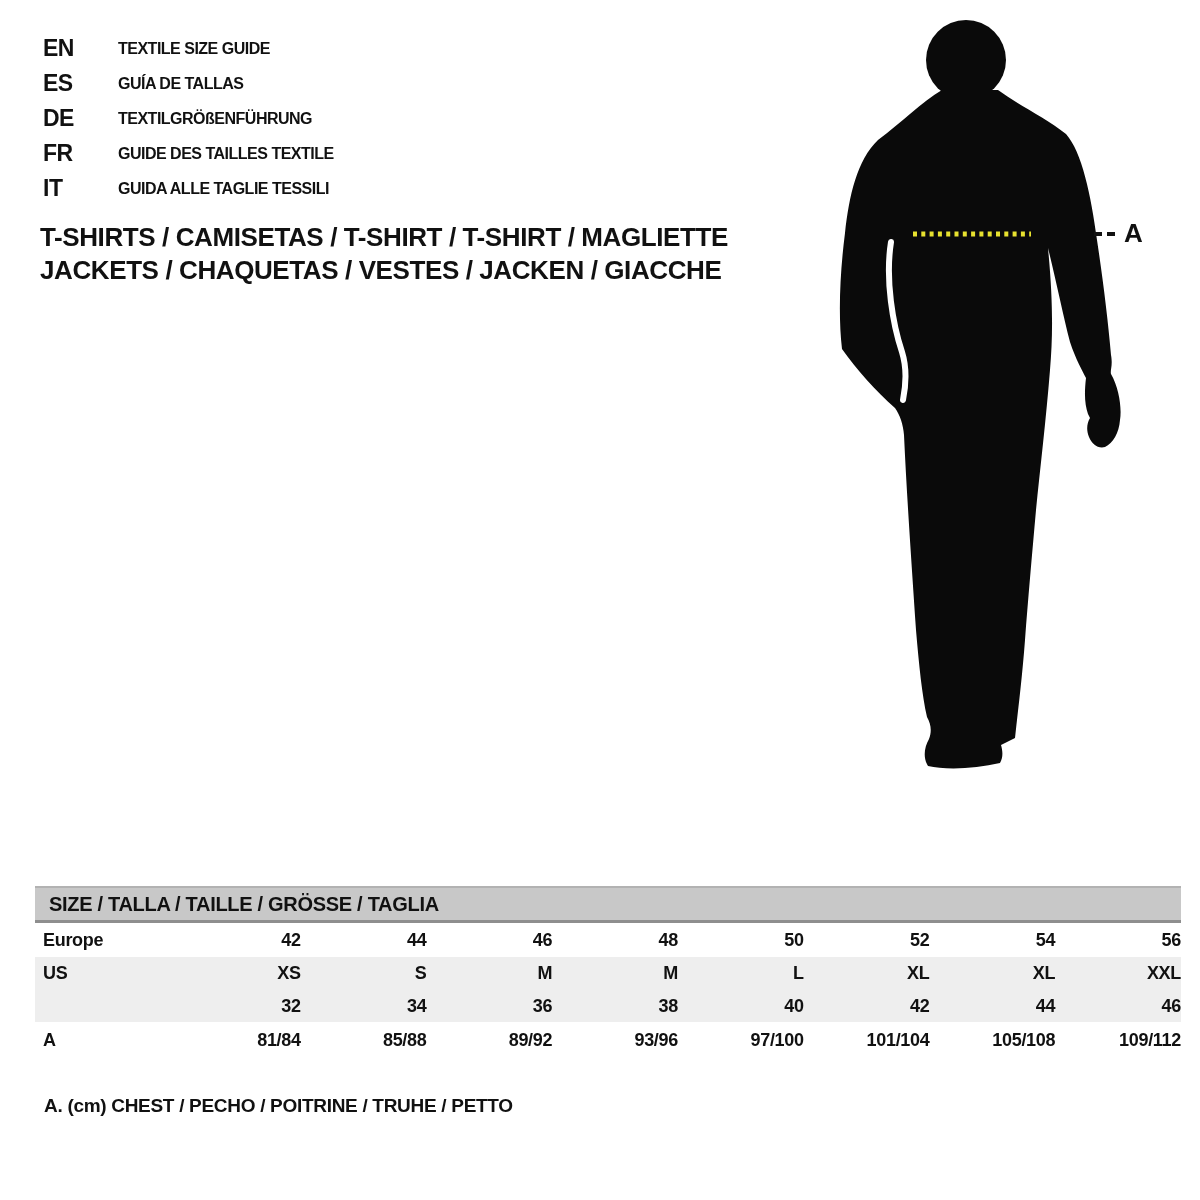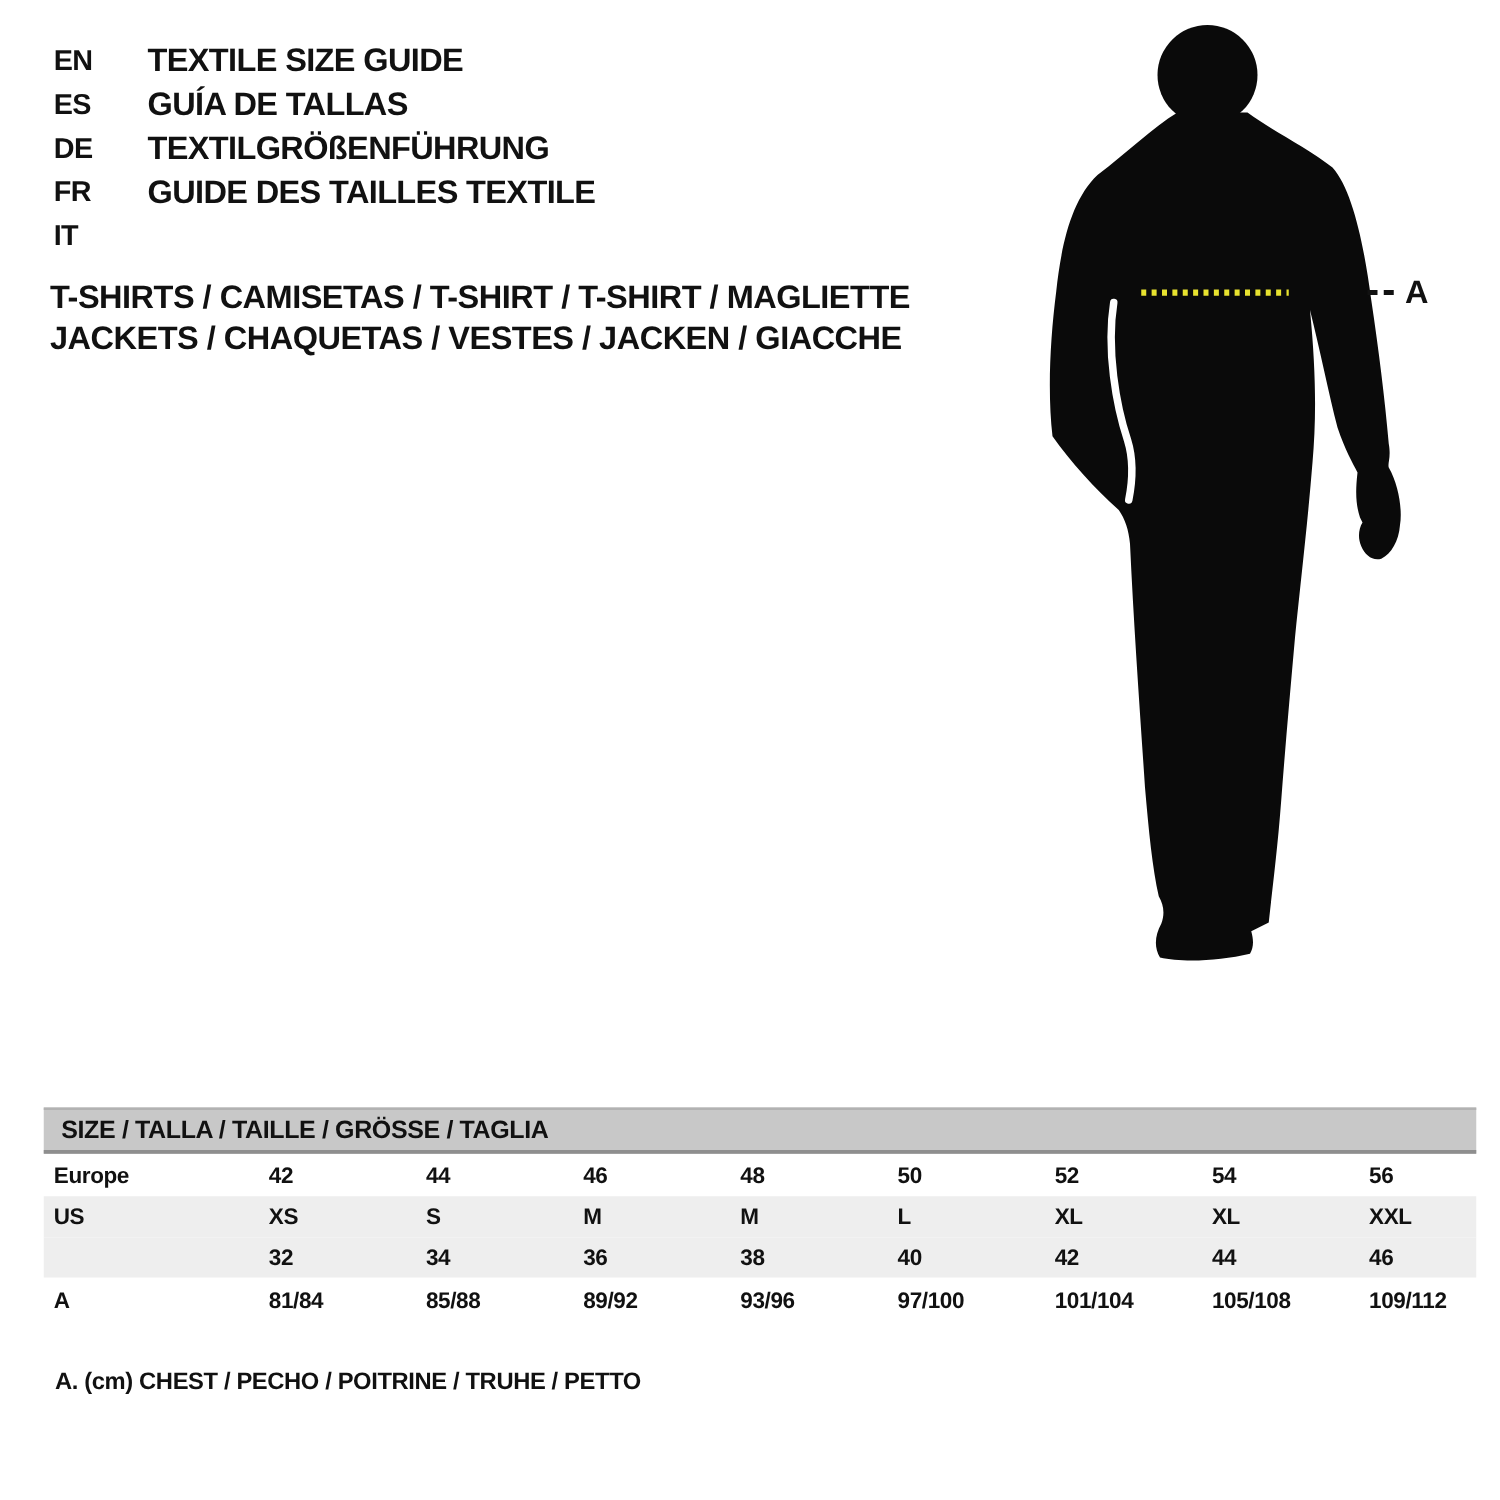--- a/index.html
+++ b/index.html
@@ -7,39 +7,39 @@
   .page {
     position: relative; width: 1200px; height: 1200px; background: #ffffff;
     font-family: "Liberation Sans", sans-serif; font-weight: 700; color: #111111;
     overflow: hidden;
     border-radius: 22px;
   }
   
   .lang-block { position: absolute; left: 43px; top: 31px; }
   .lang-row { display: flex; height: 35px; align-items: center; }
   .lang-code { width: 75px; font-size: 23px; letter-spacing: -0.5px; }
-  .lang-label { font-size: 26px; letter-spacing: -0.5px; white-space: nowrap; }
+  .lang-label { font-size: 16px; letter-spacing: -0.5px; white-space: nowrap; }
   
   .categories { position: absolute; left: 40px; top: 221px; }
   .categories .cat-line { font-size: 26px; line-height: 33px; letter-spacing: -0.4px; white-space: nowrap; }
   
   .figure-svg { position: absolute; left: 0; top: 0; width: 1200px; height: 1200px; }
   .fig-a-label { position: absolute; left: 1124px; top: 218px; font-size: 26px; }
   
   .section-title { position: absolute; left: 40px; top: 842px; font-size: 20px; letter-spacing: -0.3px; white-space: nowrap; }
   
   .size-table { position: absolute; left: 35px; top: 886px; width: 1146px; }
   .thead {
     height: 37px; line-height: 32px; padding-left: 8px;
     font-size: 20px; letter-spacing: -0.3px;
     border-top: 2px solid #b2b2b2; border-bottom: 3px solid #8e8e8e;
   }
   .trow { display: grid; grid-template-columns: 140px repeat(8, 1fr); align-items: center; font-size: 18px; letter-spacing: -0.3px; gap: 40px; }
   .trow .tlabel { padding-left: 8px; text-align: left; }
-  .trow .tcell { text-align: left; }
+  .trow .tcell { text-align: right; }
   
   .footnote { position: absolute; left: 44px; top: 1095px; font-size: 19px; letter-spacing: -0.3px; white-space: nowrap; }
 </style>
 </head>
 <body>
 
 <div class="page" style="background: rgb(255, 255, 255); color: rgb(17, 17, 17);">
 
   <div class="lang-block">
     <div class="lang-row">
@@ -53,20 +53,21 @@
     <div class="lang-row">
       <span class="lang-code">DE</span>
       <span class="lang-label">TEXTILGRÖßENFÜHRUNG</span>
     </div>
     <div class="lang-row">
       <span class="lang-code">FR</span>
       <span class="lang-label">GUIDE DES TAILLES TEXTILE</span>
     </div>
     <div class="lang-row">
       <span class="lang-code">IT</span>
+      <span class="lang-label">GUIDA ALLE TAGLIE TESSILI</span>
     </div>
   </div>
 
   <div class="categories">
     <div class="cat-line">T-SHIRTS / CAMISETAS / T-SHIRT / T-SHIRT / MAGLIETTE</div>
     <div class="cat-line">JACKETS / CHAQUETAS / VESTES / JACKEN / GIACCHE</div>
   </div>
 
   <svg class="figure-svg" viewBox="0 0 1200 1200" xmlns="http://www.w3.org/2000/svg" aria-hidden="true">
     <ellipse cx="966" cy="60" rx="40" ry="40" fill="#0a0a0a"></ellipse>

